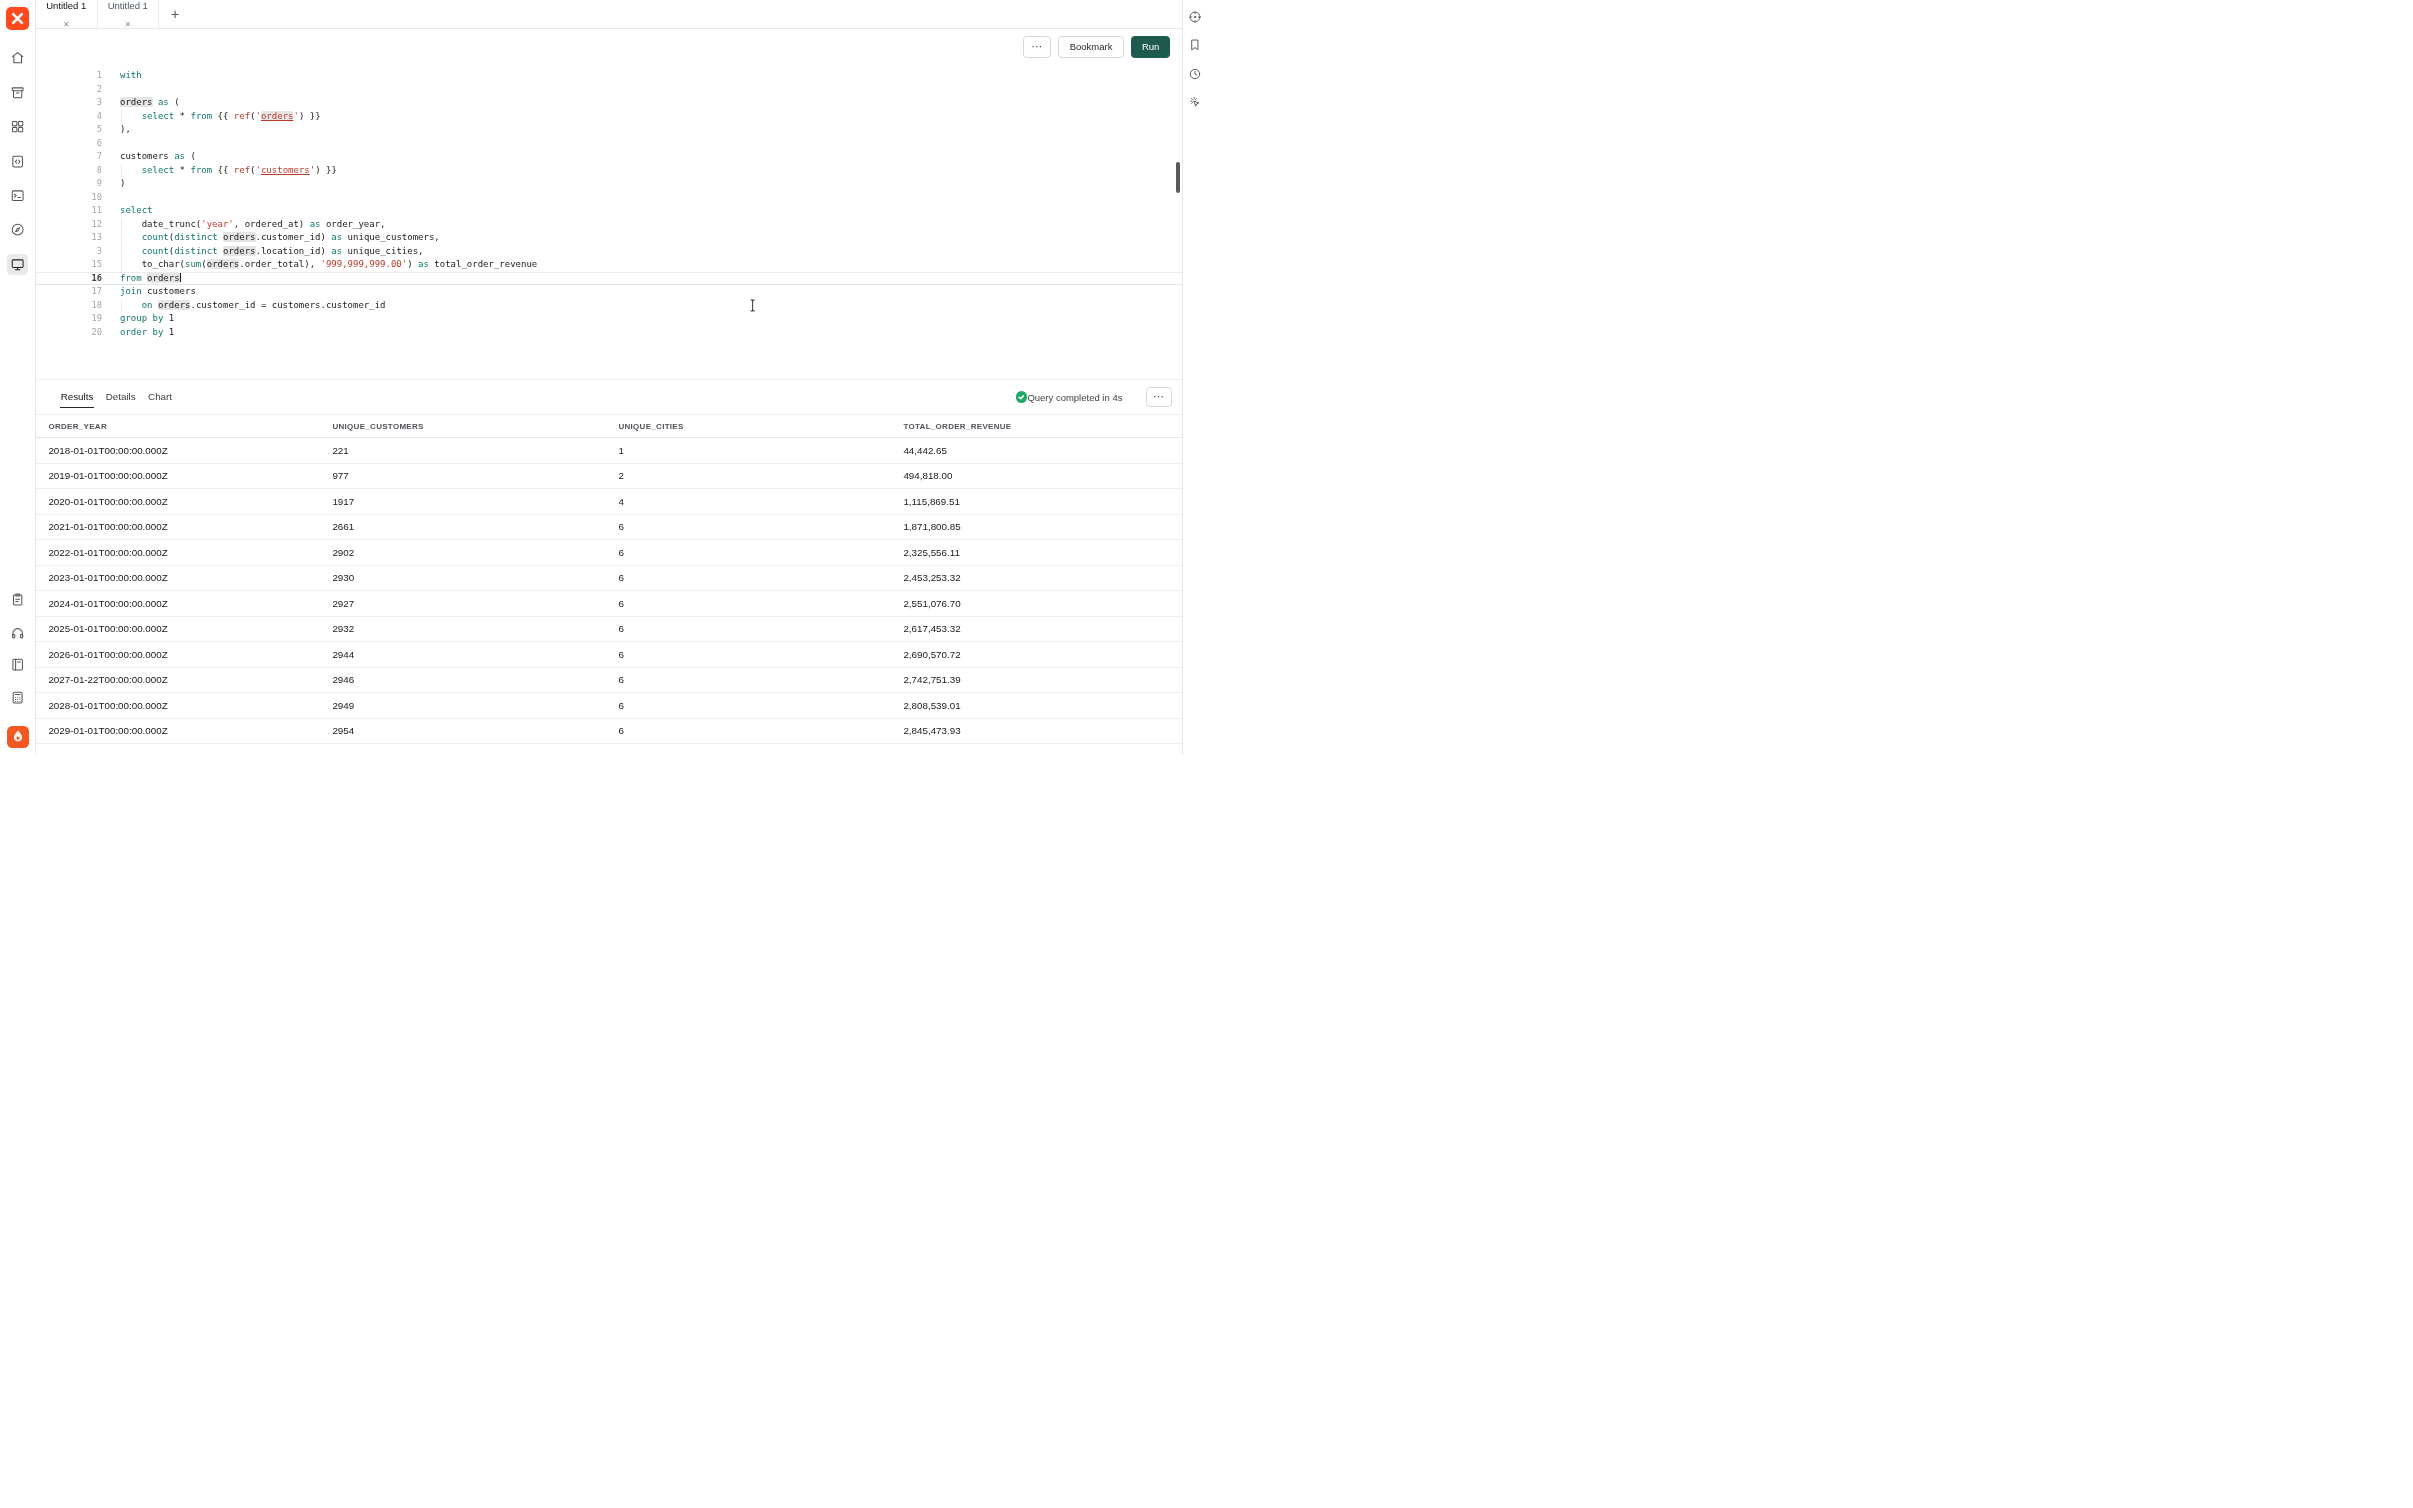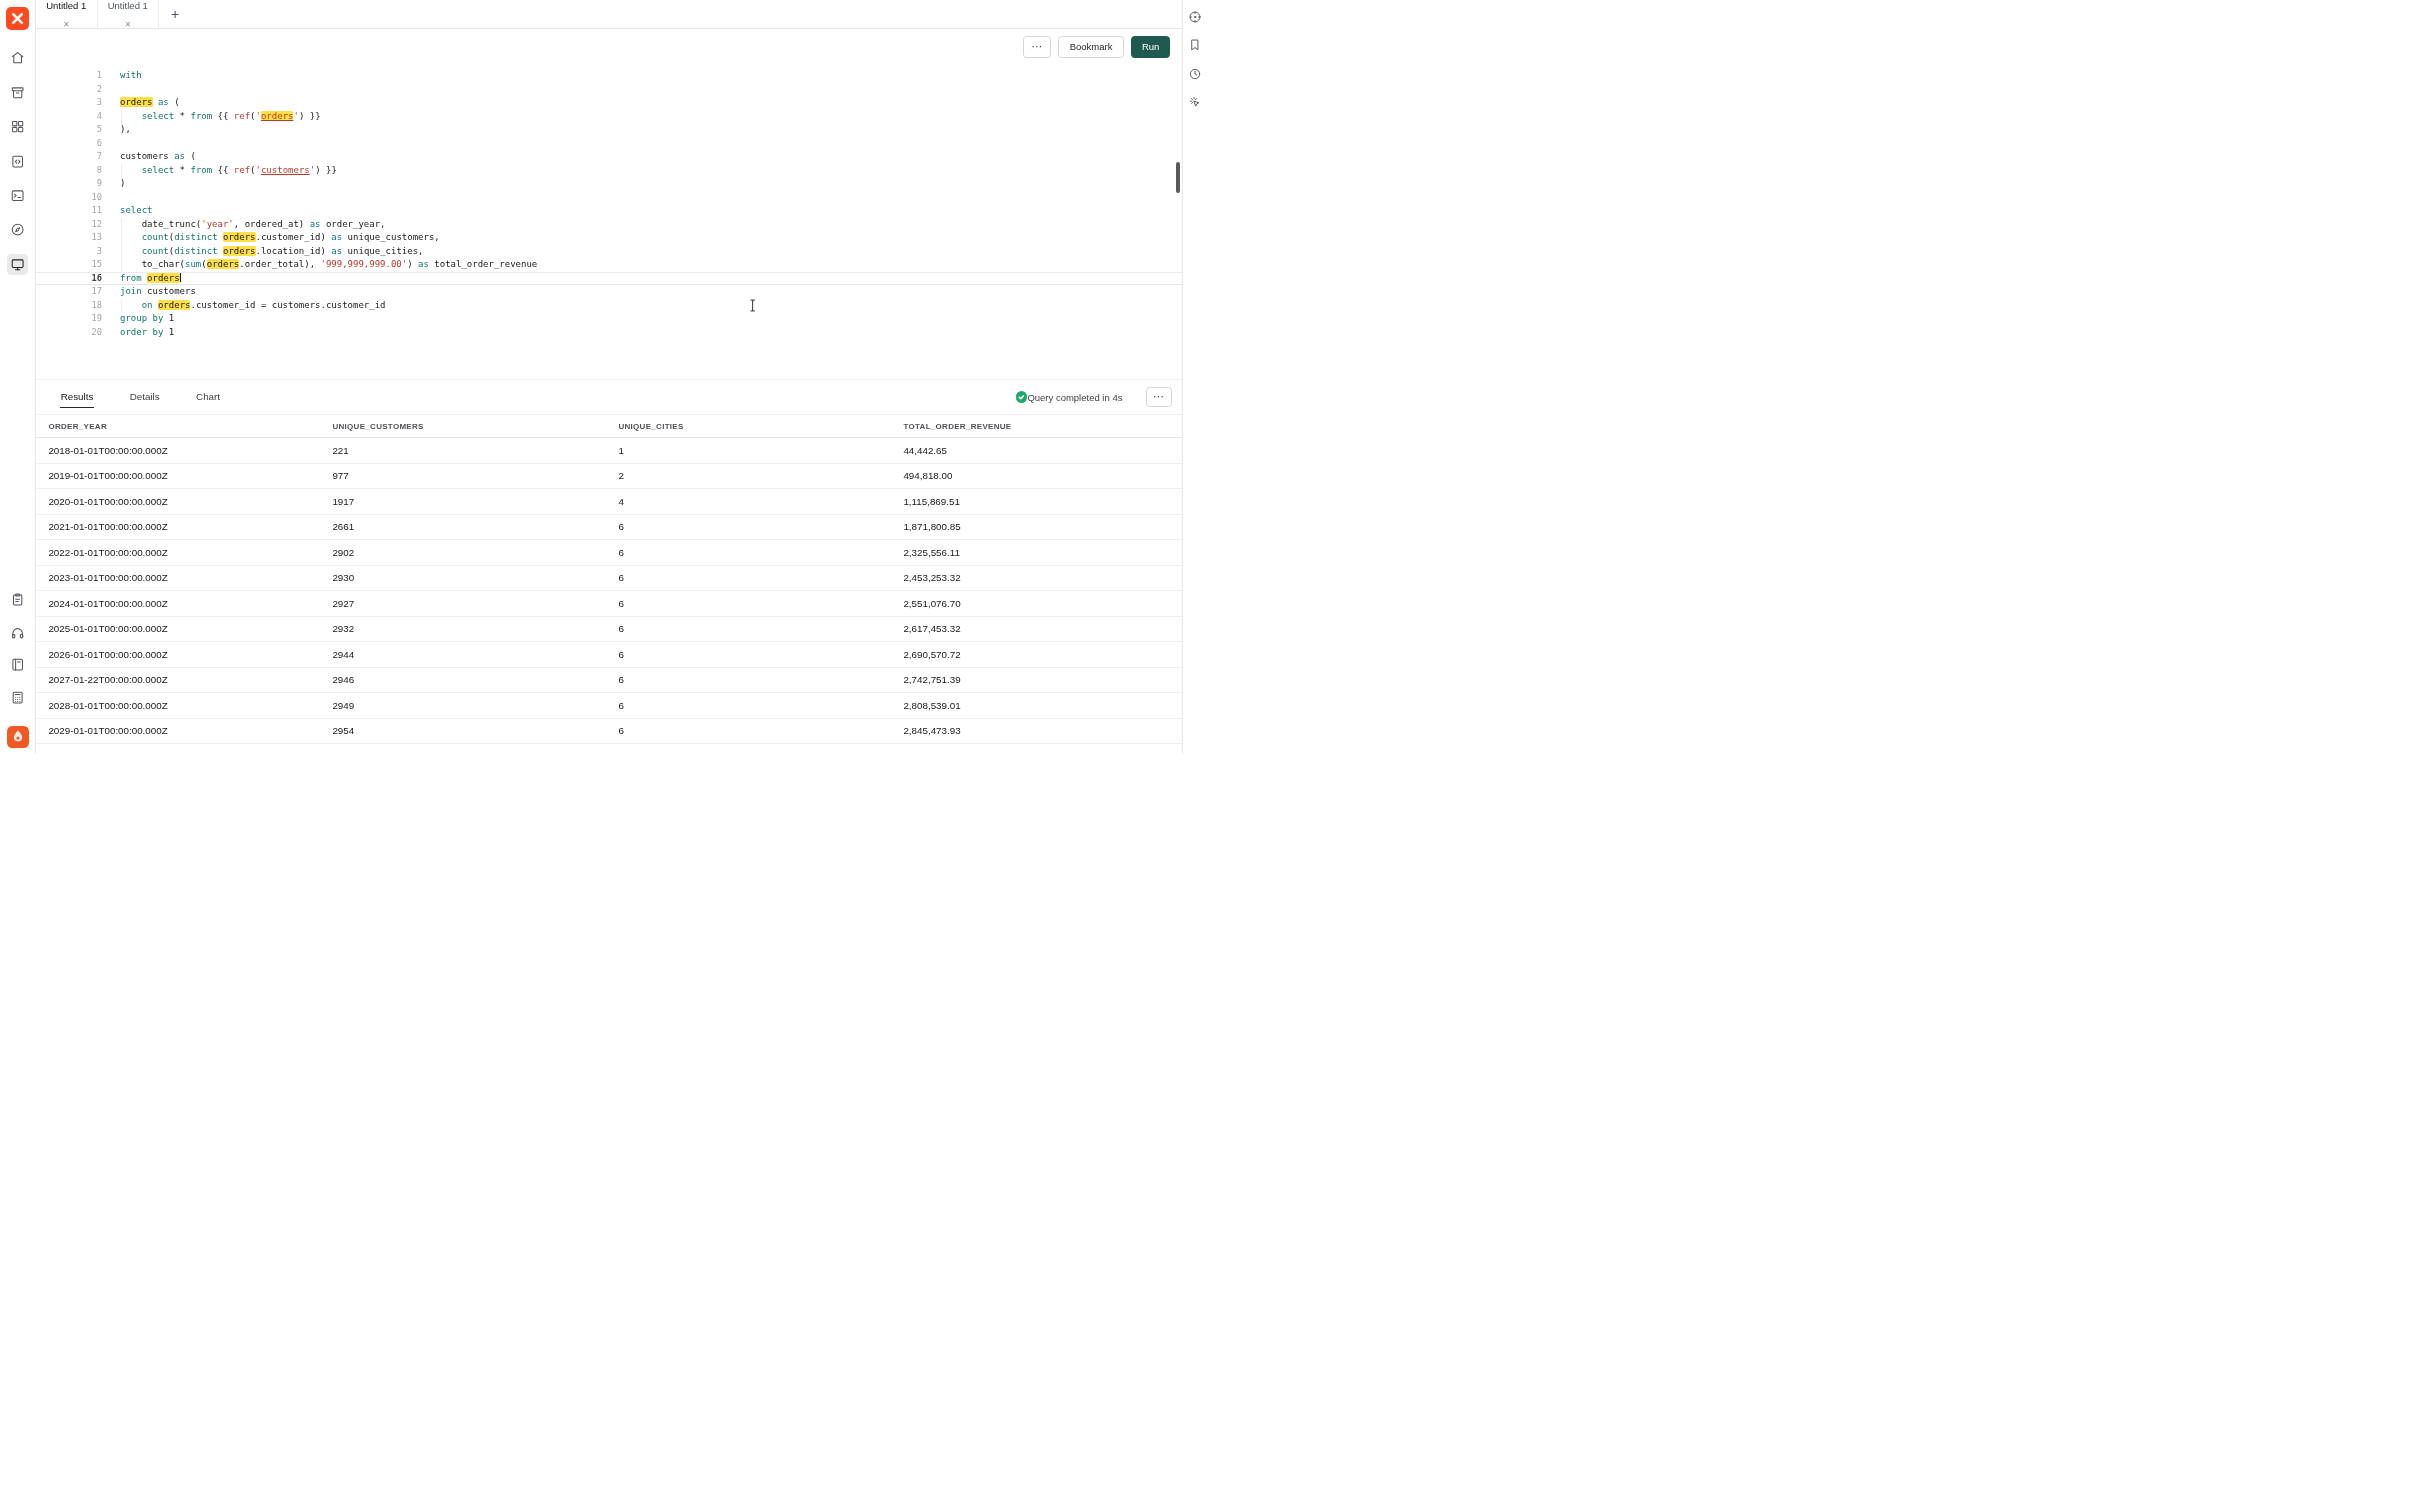--- a/index.html
+++ b/index.html
@@ -77,21 +77,21 @@
   .line.active-line::before { content: ""; position: absolute; left: 0; right: 0; top: 0; border-top: 0.7px solid #ececec; }
   .line.active-line::after  { content: ""; position: absolute; left: 0; right: 0; bottom: 0; border-bottom: 0.7px solid #e4e4e4; }
   .line.g::before { content: ""; position: absolute; left: 85px; top: 0; bottom: 0; border-left: 0.7px solid #ededed; }
   .ln { width: 66px; flex: none; text-align: right; color: #a5a5ab; font-size: 8.7px; }
   .line.active-line .ln { color: #3f3f46; font-weight: bold; }
   .code { padding-left: 18px; color: #1a1a1a; }
   .kw  { color: #0f766e; }
   .str { color: #bb3a2a; }
   .ref { color: #bb3a2a; }
   .u   { text-decoration: underline; }
-  .hl  { background: #fde047; border-radius: 1.5px; }
+  .hl  { background: #e5e5e5; border-radius: 1.5px; }
   .caret { display: inline-block; width: 1.1px; height: 10.2px; background: #18181b; vertical-align: -1.5px; margin-left: 0.7px; }
   .scroll-thumb { position: absolute; right: 2.2px; top: 98px; width: 3.6px; height: 31px; background: #5a5a5a; border-radius: 2.2px; cursor: pointer; }
   .ibeam { position: absolute; left: 713px; top: 235px; width: 7.3px; height: 13px; pointer-events: none; }
 
   
   .results { flex: 1; display: flex; flex-direction: column; min-height: 0; border-top: 0.7px solid #f1f1f1; }
   .results-bar { height: 34px; flex: none; display: flex; align-items: center; padding: 0 10.2px 0 24px; gap: 19px; }
   .rtab { font-size: 9.8px; color: #3f3f46; cursor: pointer; padding: 5.1px 0.7px; border-bottom: 1.5px solid transparent; background: none; border-top: none; border-left: none; border-right: none; font-family: inherit; }
   .rtab.active { color: #18181b; border-bottom: 1.5px solid #27272a; font-weight: 500; }
   .status { margin-left: auto; display: flex; align-items: center; gap: 0; font-size: 9.5px; color: #3f3f46; }
@@ -277,21 +277,21 @@
       <div class="scroll-thumb"></div>
       <div class="ibeam">
         <svg viewBox="0 0 10 18" width="7.3" height="13">
           <path d="M2 1.5h6M2 16.5h6M5 1.5v15" stroke="#111" stroke-width="1.2" fill="none"></path>
         </svg>
       </div>
     </div>
 
     <div class="results">
       <div class="results-bar">
-        <div id="rtabs" style="display:flex;gap:35px;align-items:center;">
+        <div id="rtabs" style="display:flex;gap:11px;align-items:center;">
             <button class="rtab active">Results</button>
             <button class="rtab">Details</button>
             <button class="rtab">Chart</button>
           </div>
         <div class="status">
           <span class="check">
             <svg viewBox="0 0 10 10">
                 <polyline points="2,5.2 4.2,7.2 8,3"></polyline>
               </svg>
           </span>

